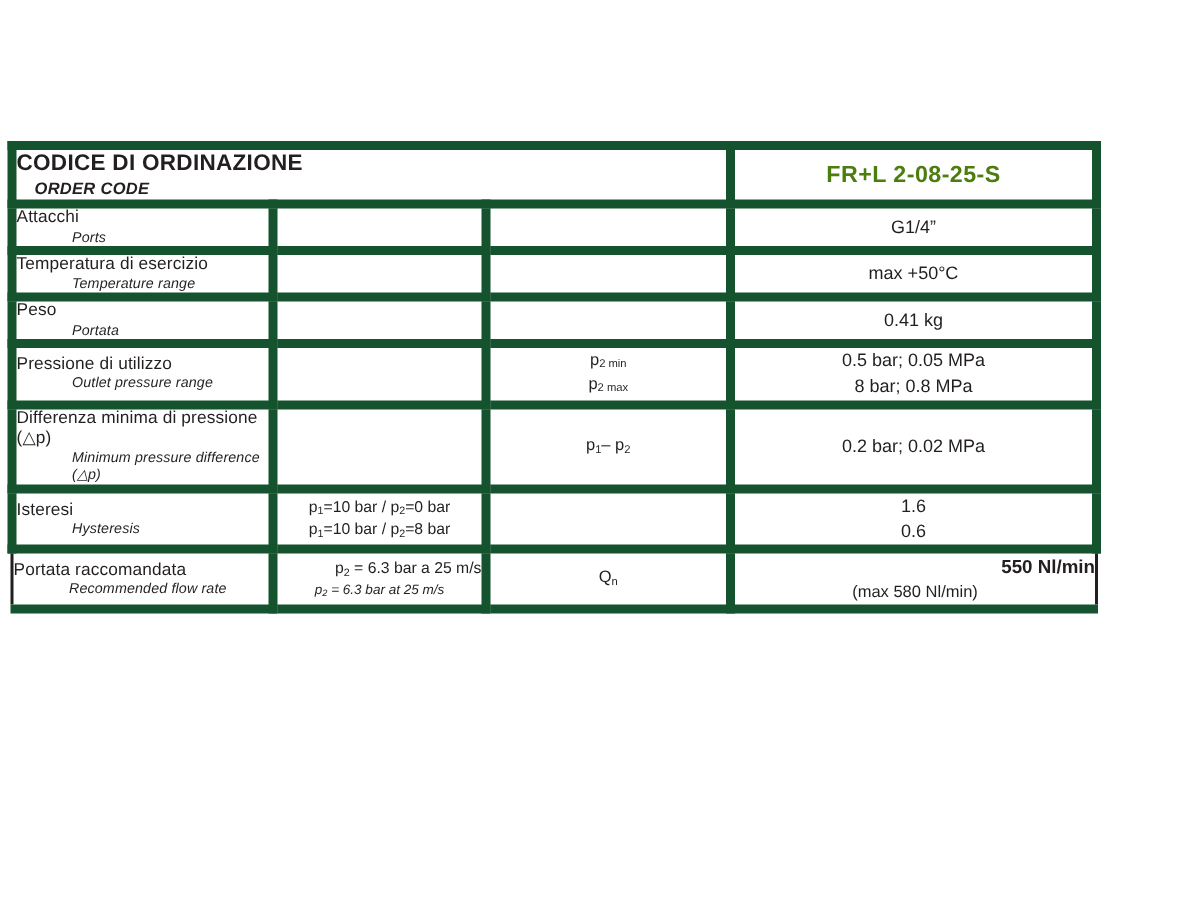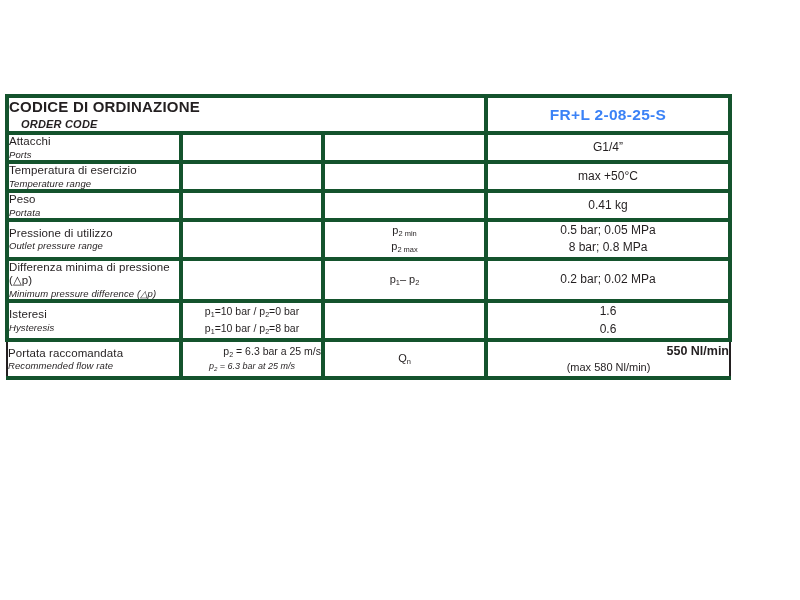--- a/index.html
+++ b/index.html
@@ -21,21 +21,21 @@
     left: 5px;
     top: 94px;
     width: 723px;
   }
   table.spec {
     width: 723px;
     border-collapse: collapse;
     table-layout: fixed;
   }
   table.spec td {
-    border: 4px solid #14532d;
+    border: 6px solid #14532d;
     padding: 0;
     vertical-align: middle;
   }
   
   col.c1 { width: 174px; }
   col.c2 { width: 142px; }
   col.c3 { width: 163px; }
   col.c4 { width: 244px; }
 
   .cell-pad {
@@ -46,20 +46,21 @@
     color: #231f20;
     line-height: 1.18;
     letter-spacing: 0.1px;
   }
   .en-line {
     font-size: 9.5px;
     color: #231f20;
     font-style: italic;
     line-height: 1.2;
     letter-spacing: 0.1px;
+    margin-left: 37px;
   }
   
   .hdr-left {
     padding: 12px 6px 12px 8px;
   }
   .hdr-title {
     font-size: 15px;
     font-weight: bold;
     color: #231f20;
     letter-spacing: 0.2px;
@@ -71,21 +72,21 @@
     font-weight: bold;
     color: #231f20;
     letter-spacing: 0.2px;
     line-height: 1.3;
     padding-left: 12px;
   }
   .hdr-code {
     text-align: center;
     font-size: 15.5px;
     font-weight: bold;
-    color: #3b82f6;
+    color: #4d7c0f;
     letter-spacing: 0.3px;
     padding: 12px 4px;
   }
   .mid {
     text-align: center;
     font-size: 10.5px;
     color: #231f20;
     line-height: 1.45;
     padding: 4px 4px;
     margin-top: 48px;

